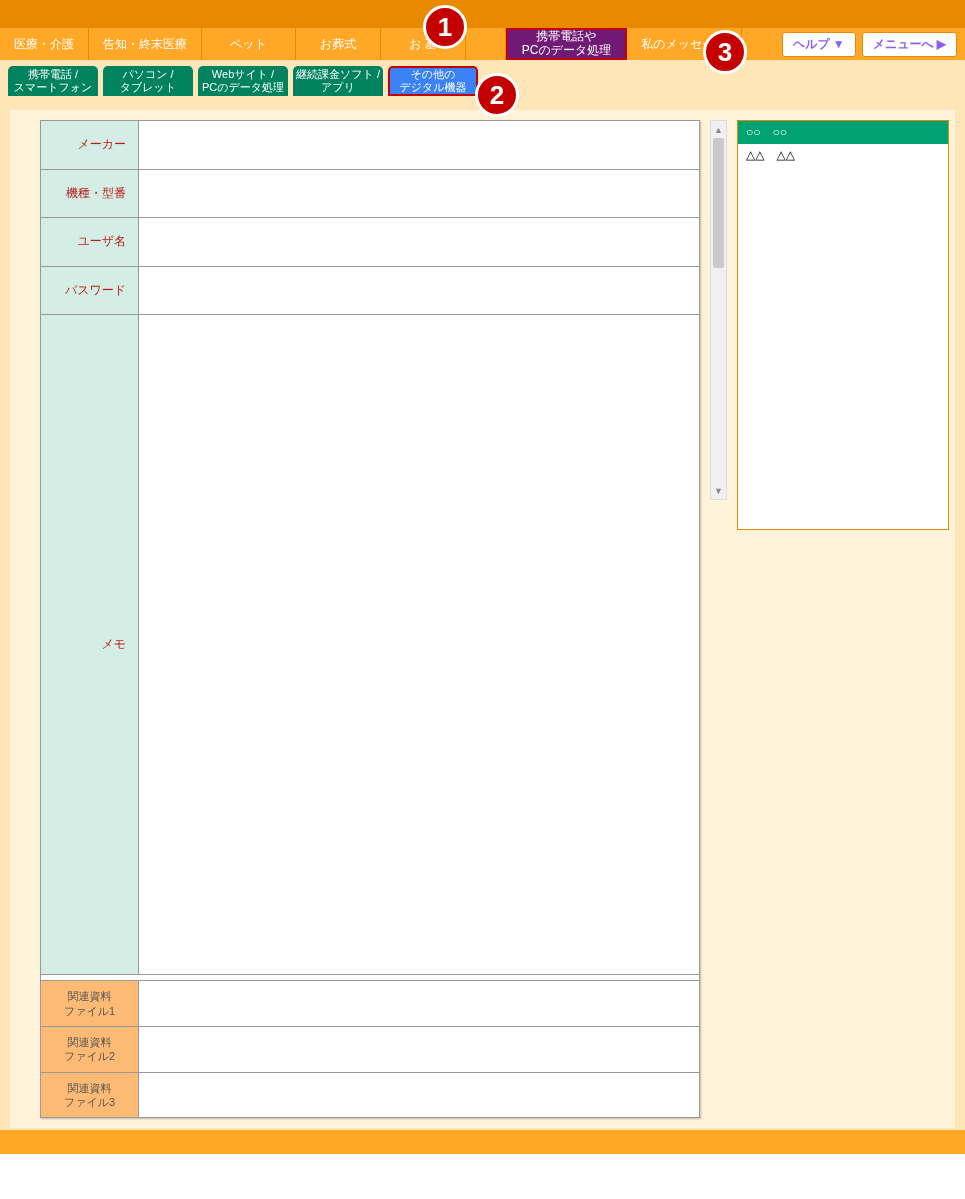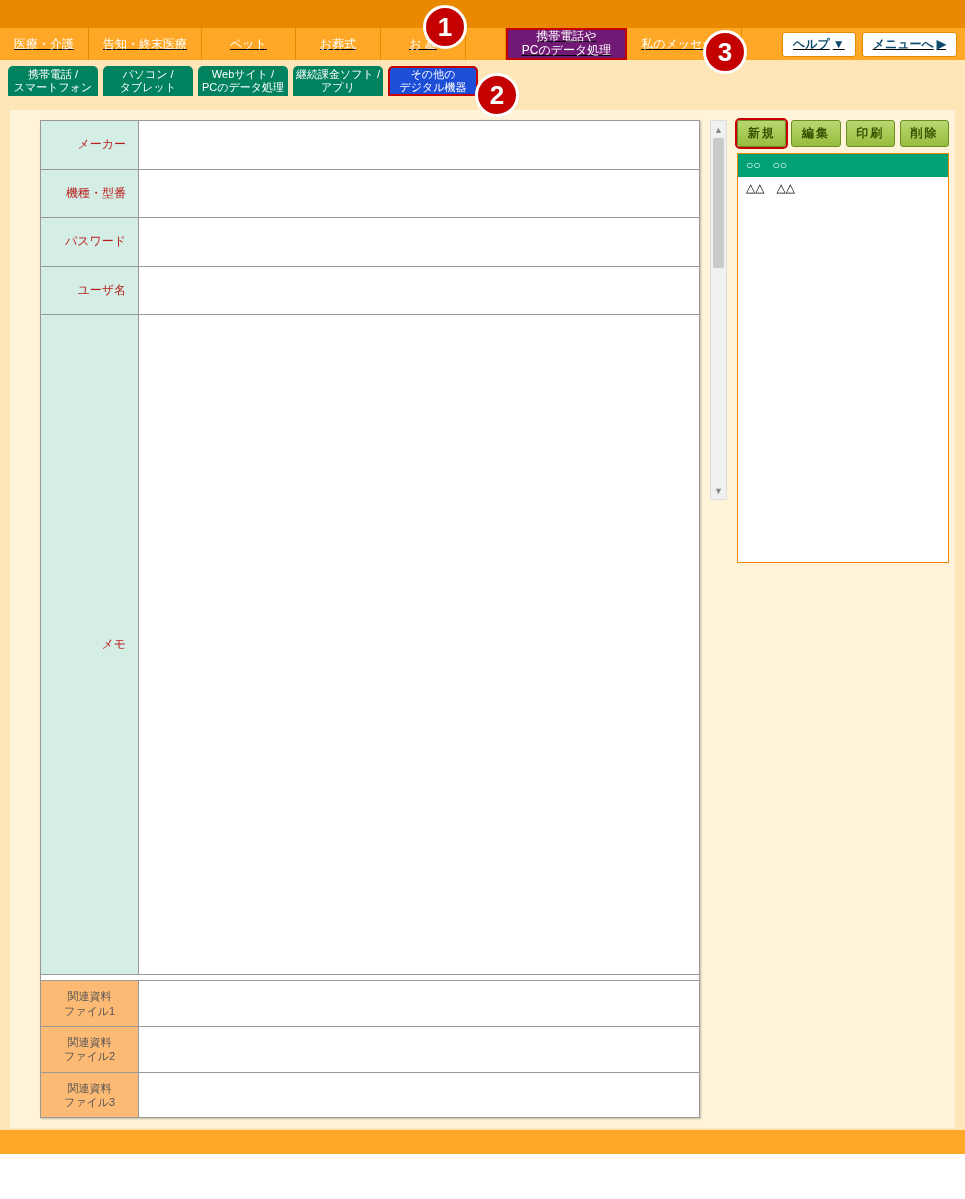--- a/index.html
+++ b/index.html
@@ -20,21 +20,20 @@
     .top-bar {
       background: #E88900;
       height: 28px;
     }
     .nav-bar {
       background: #FFA827;
       height: 32px;
       display: flex;
       align-items: center;
       position: relative;
-      text-decoration: underline;
     }
     .nav-item {
       color: #fff;
       font-size: 12px;
       padding: 0 14px;
       height: 32px;
       display: flex;
       align-items: center;
       justify-content: center;
       text-align: center;
@@ -54,21 +53,21 @@
       margin-left: auto;
       display: flex;
       gap: 6px;
       padding-right: 8px;
     }
     .top-btn {
       background: #fff;
       border: 1px solid #E88900;
       border-radius: 3px;
       font-size: 12px;
-      color: #0c4a6e;
+      color: #8b5cf6;
       font-weight: bold;
       padding: 3px 10px;
       cursor: pointer;
       display: flex;
       align-items: center;
       gap: 3px;
     }
     
     .content-wrap {
       background: #FFE6B8;
@@ -91,21 +90,21 @@
       border-top-right-radius: 5px;
       display: flex;
       flex-direction: column;
       align-items: center;
       justify-content: center;
       text-align: center;
       line-height: 1.2;
       cursor: pointer;
     }
     .sub-tab.active {
-      background: #1d4ed8;
+      background: #3b82f6;
       border: 2px solid #C40000;
     }
     
     .main-row {
       display: flex;
       gap: 10px;
       background: #FFF4DA;
       border: 2px solid #FFE6B8;
       padding: 10px 6px 10px 30px;
       min-height: 420px;
@@ -323,25 +322,25 @@
             <tbody>
                 <tr>
               <td class="label-cell">メーカー</td>
               <td class="value-cell"></td>
             </tr>
             <tr>
               <td class="label-cell">機種・型番</td>
               <td class="value-cell"></td>
             </tr>
             <tr>
+              <td class="label-cell">ユーザ名</td>
+              <td class="value-cell"></td>
+            </tr>
+            <tr>
               <td class="label-cell">パスワード</td>
-              <td class="value-cell"></td>
-            </tr>
-            <tr>
-              <td class="label-cell">ユーザ名</td>
               <td class="value-cell"></td>
             </tr>
             <tr class="memo-row">
               <td class="label-cell">メモ</td>
               <td class="value-cell"></td>
             </tr>
             <tr class="spacer-row">
                   <td colspan="2"></td>
                 </tr>
             <tr>
@@ -369,26 +368,20 @@
             </table>
         </div>
 
         <div class="scrollbar-col">
           <div class="sb-btn">▲</div>
           <div class="sb-thumb"></div>
           <div class="sb-btn" style="position:absolute;bottom:0;width:100%;">▼</div>
         </div>
 
         <div class="sidebar">
-          <div class="action-btns">
-            <div class="action-btn highlighted">新規</div>
-            <div class="action-btn">編集</div>
-            <div class="action-btn">印刷</div>
-            <div class="action-btn">削除</div>
-          </div>
           <div class="item-list">
             <div class="list-item selected">○○　○○</div>
             <div class="list-item">△△　△△</div>
           </div>
         </div>
       </div>
     </div>
 
     <div class="bottom-bar"></div>
   </div>

